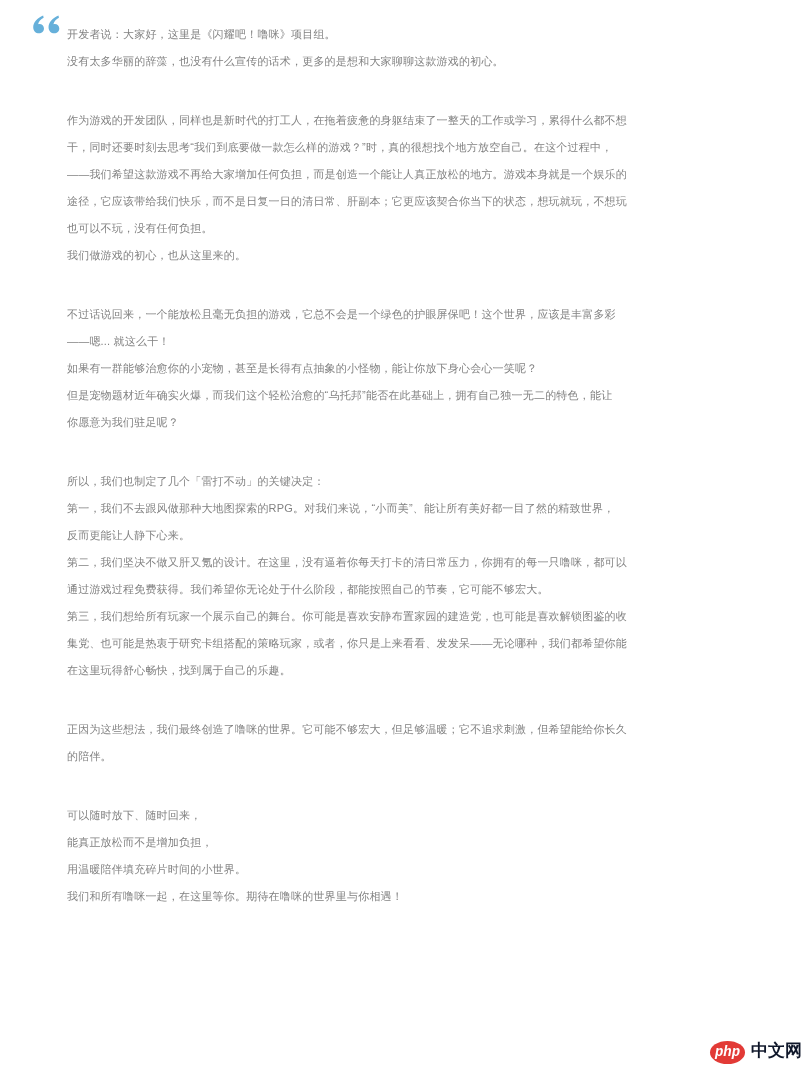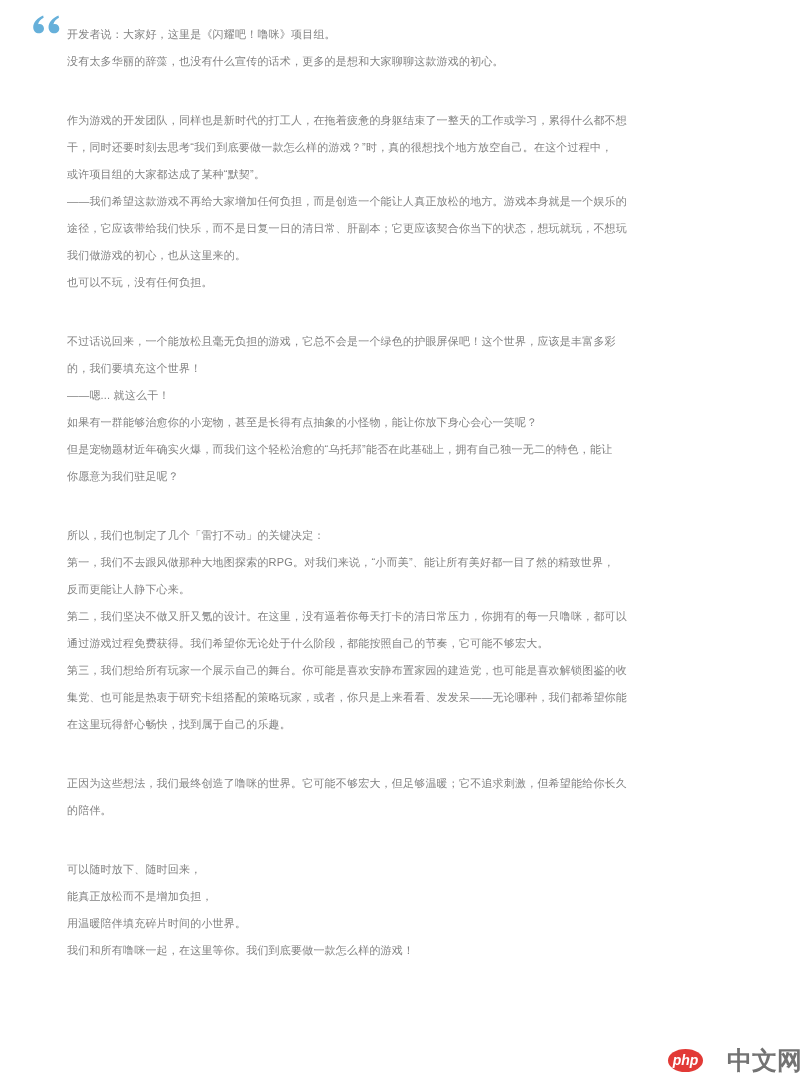--- a/index.html
+++ b/index.html
@@ -36,46 +36,46 @@
     letter-spacing: 0.2px;
     white-space: nowrap;
     overflow: hidden;
   }
   .gap {
     height: 32px;
   }
   .watermark {
     position: absolute;
     right: 1px;
-    bottom: 7px;
+    bottom: 15px;
     display: flex;
     align-items: center;
-    gap: 18px;
+    gap: 6px;
+    font-family: Liberation Mono, monospace;
   }
   .php-badge {
     background: #e23a36;
     color: #ffffff;
     font-style: italic;
     font-weight: bold;
     font-size: 14px;
     width: 35px;
     height: 23px;
     border-radius: 50%;
     display: flex;
     align-items: center;
     justify-content: center;
     box-sizing: border-box;
     padding-bottom: 1px;
   }
   .site-name {
-    color: #737373;
-    font-size: 25px;
+    color: #0f172a;
+    font-size: 17px;
     font-weight: bold;
     line-height: 24px;
-    margin-left: 6px;
   }
 </style>
 </head>
 <body>
 
 <div class="page">
 
   <div class="quote-icon">
     <svg viewBox="0 0 46 30" width="30" height="23" aria-hidden="true">
       <g fill="#66b0da">
@@ -84,49 +84,47 @@
       </g>
     </svg>
   </div>
 
   <div class="content" id="content">
       <div class="line">开发者说：大家好，这里是《闪耀吧！噜咪》项目组。</div>
       <div class="line">没有太多华丽的辞藻，也没有什么宣传的话术，更多的是想和大家聊聊这款游戏的初心。</div>
       <div class="gap"></div>
       <div class="line">作为游戏的开发团队，同样也是新时代的打工人，在拖着疲惫的身躯结束了一整天的工作或学习，累得什么都不想</div>
       <div class="line">干，同时还要时刻去思考“我们到底要做一款怎么样的游戏？”时，真的很想找个地方放空自己。在这个过程中，</div>
-      <div class="line">或许项目组的大家都达成了某种“默契”。</div>
       <div class="line">——我们希望这款游戏不再给大家增加任何负担，而是创造一个能让人真正放松的地方。游戏本身就是一个娱乐的</div>
       <div class="line">途径，它应该带给我们快乐，而不是日复一日的清日常、肝副本；它更应该契合你当下的状态，想玩就玩，不想玩</div>
+      <div class="line">也可以不玩，没有任何负担。</div>
       <div class="line">我们做游戏的初心，也从这里来的。</div>
-      <div class="line">也可以不玩，没有任何负担。</div>
       <div class="gap"></div>
       <div class="line">不过话说回来，一个能放松且毫无负担的游戏，它总不会是一个绿色的护眼屏保吧！这个世界，应该是丰富多彩</div>
-      <div class="line">的，我们要填充这个世界！</div>
       <div class="line">——嗯... 就这么干！</div>
       <div class="line">如果有一群能够治愈你的小宠物，甚至是长得有点抽象的小怪物，能让你放下身心会心一笑呢？</div>
       <div class="line">但是宠物题材近年确实火爆，而我们这个轻松治愈的“乌托邦”能否在此基础上，拥有自己独一无二的特色，能让</div>
       <div class="line">你愿意为我们驻足呢？</div>
       <div class="gap"></div>
       <div class="line">所以，我们也制定了几个「雷打不动」的关键决定：</div>
       <div class="line">第一，我们不去跟风做那种大地图探索的RPG。对我们来说，“小而美”、能让所有美好都一目了然的精致世界，</div>
       <div class="line">反而更能让人静下心来。</div>
       <div class="line">第二，我们坚决不做又肝又氪的设计。在这里，没有逼着你每天打卡的清日常压力，你拥有的每一只噜咪，都可以</div>
       <div class="line">通过游戏过程免费获得。我们希望你无论处于什么阶段，都能按照自己的节奏，它可能不够宏大。</div>
       <div class="line">第三，我们想给所有玩家一个展示自己的舞台。你可能是喜欢安静布置家园的建造党，也可能是喜欢解锁图鉴的收</div>
       <div class="line">集党、也可能是热衷于研究卡组搭配的策略玩家，或者，你只是上来看看、发发呆——无论哪种，我们都希望你能</div>
       <div class="line">在这里玩得舒心畅快，找到属于自己的乐趣。</div>
       <div class="gap"></div>
       <div class="line">正因为这些想法，我们最终创造了噜咪的世界。它可能不够宏大，但足够温暖；它不追求刺激，但希望能给你长久</div>
       <div class="line">的陪伴。</div>
       <div class="gap"></div>
       <div class="line">可以随时放下、随时回来，</div>
       <div class="line">能真正放松而不是增加负担，</div>
       <div class="line">用温暖陪伴填充碎片时间的小世界。</div>
-      <div class="line">我们和所有噜咪一起，在这里等你。我们到底要做一款怎么样的游戏！</div>
+      <div class="line">我们和所有噜咪一起，在这里等你。期待在噜咪的世界里与你相遇！</div>
       <div class="gap"></div>
     </div>
 
   <div class="watermark">
     <span class="php-badge">php</span>
     <span class="site-name">中文网</span>
   </div>
 
 </div>
 

